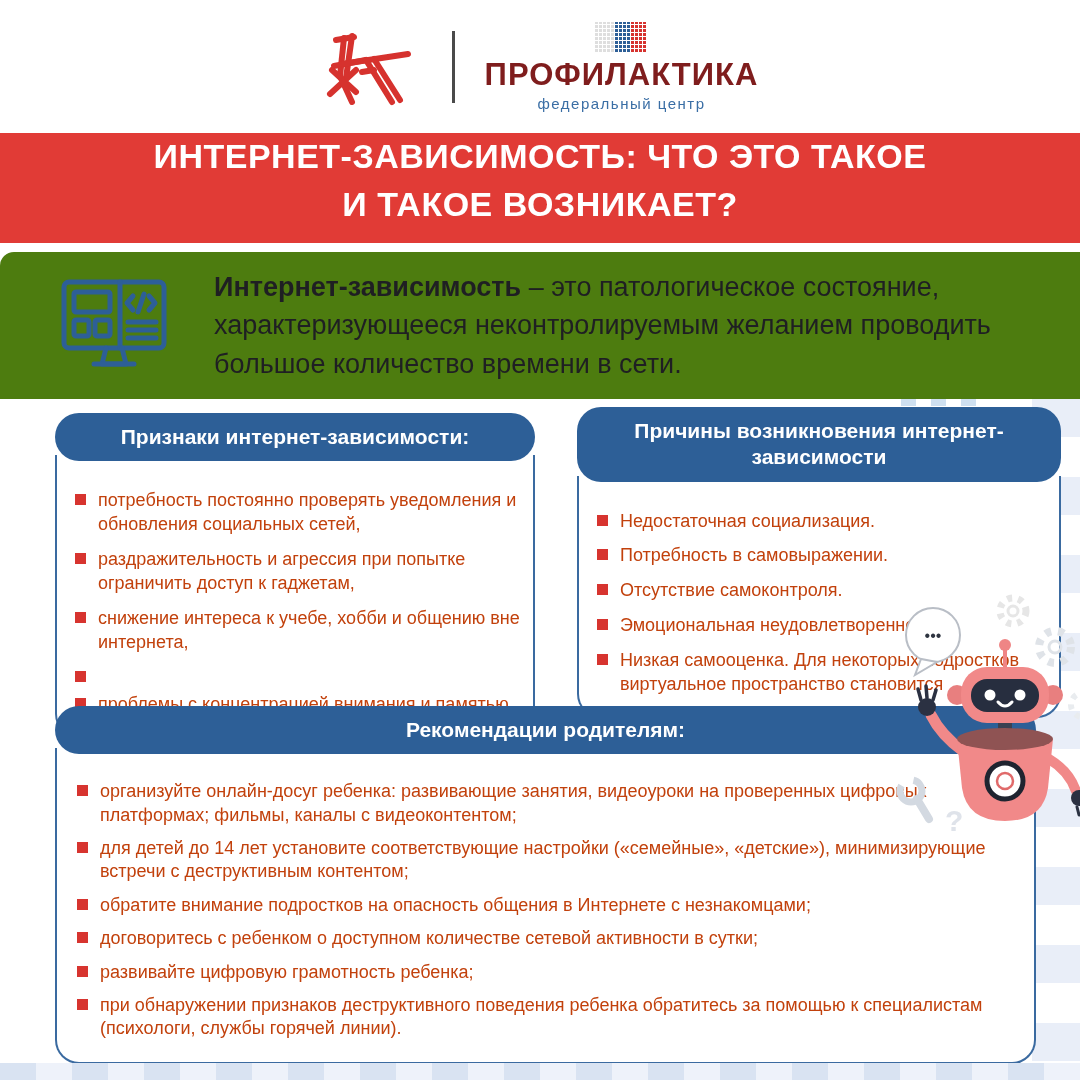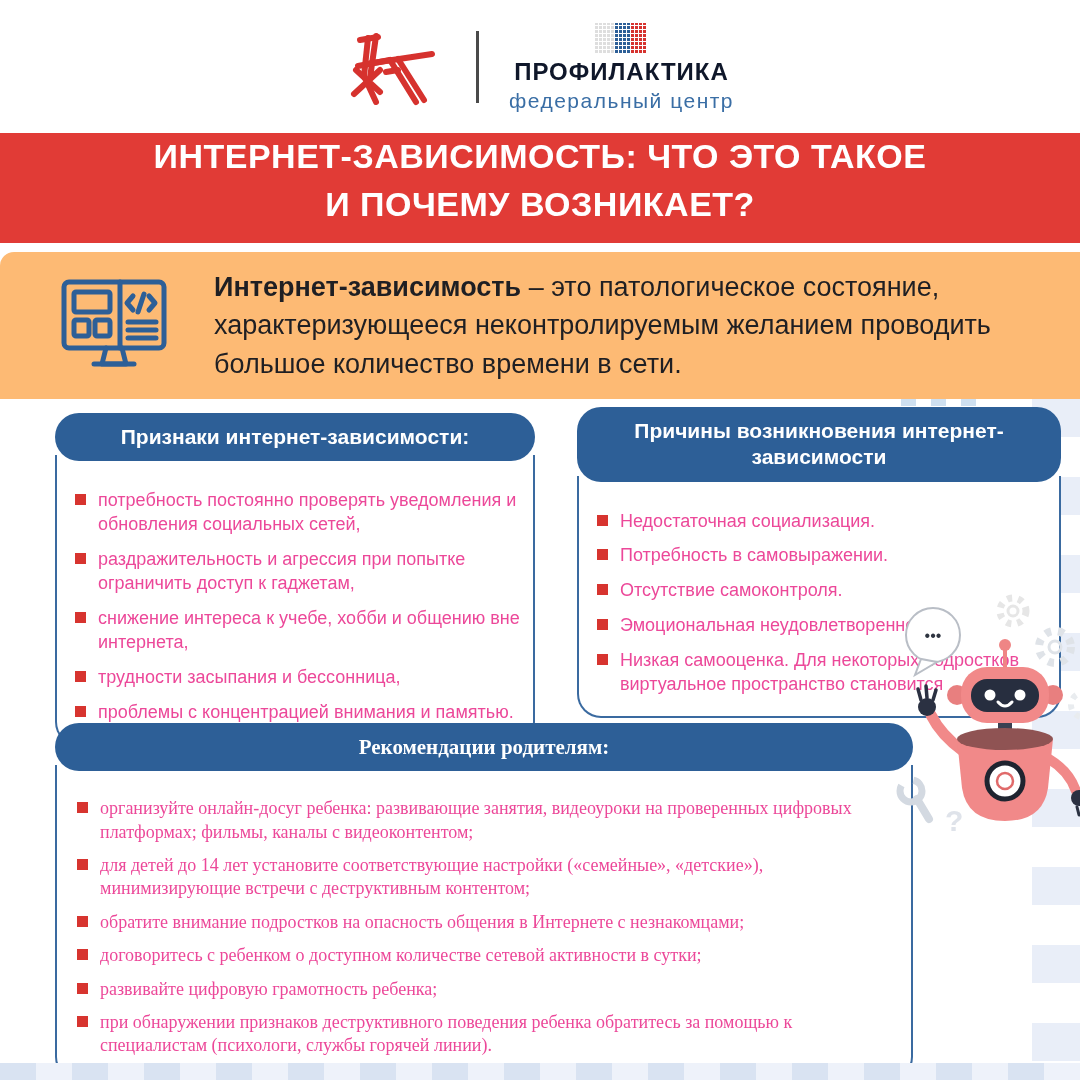--- a/index.html
+++ b/index.html
@@ -27,59 +27,59 @@
   }
   .logo-divider{width:3px;height:72px;background:#4a4a4a;}
   .brand{display:flex;flex-direction:column;align-items:center;line-height:1;}
   .flag-grid{
     width:52px;height:30px;margin-bottom:7px;
     background:
       repeating-linear-gradient(90deg,transparent 0 3px,#ffffff 3px 4px),
       repeating-linear-gradient(0deg,transparent 0 3px,#ffffff 3px 4px),
       linear-gradient(90deg,#dedede 0 38%,#2d5f97 38% 69%,#d6322e 69% 100%);
   }
-  .brand-name{font-size:24px;font-weight:bold;color:#0f172a;letter-spacing:1px;}
-  .brand-sub{font-size:21px;color:#3a6ea5;letter-spacing:1.5px;margin-top:6px;}
+  .brand-name{font-size:31px;font-weight:bold;color:#7f1d1d;letter-spacing:1px;}
+  .brand-sub{font-size:15px;color:#3a6ea5;letter-spacing:1.5px;margin-top:6px;}
   
   .title-banner{
     position:absolute;top:133px;left:0;width:1080px;height:110px;background:#e13b36;
     display:flex;flex-direction:column;align-items:center;
     color:#ffffff;font-weight:bold;font-size:34px;line-height:1.4;letter-spacing:0.5px;
     text-align:center;z-index:1;
   }
   
   .definition-band{
-    position:absolute;top:252px;left:0;width:1080px;height:147px;background:#fdba74;
+    position:absolute;top:252px;left:0;width:1080px;height:147px;background:#4d7c0f;
     border-radius:14px 0 0 0;display:flex;align-items:center;z-index:1;
   }
   .monitor-icon{flex:none;margin:0 44px 0 58px;}
   .definition-text{
     font-size:27px;color:#1f1f23;line-height:1.42;padding-right:40px;
   }
   .definition-text b{font-weight:bold;}
   
   .card{position:absolute;display:flex;flex-direction:column;z-index:2;gap:16px;}
   .card-header{
     background:#2d5f97;color:#ffffff;font-weight:bold;text-align:center;
     border-radius:24px;padding:11px 10px;font-size:21px;line-height:1.25;
     position:relative;z-index:2;
   }
   .card-body{
     flex:1;background:#ffffff;border:2px solid #3a6aa0;border-top:none;
     border-radius:0 0 24px 24px;margin-top:-22px;padding:34px 8px 8px 16px;
   }
   .card ul{list-style:none;margin:0;padding:0;}
-  .card li{display:flex;margin-bottom:11px;color:#ec4899;}
+  .card li{display:flex;margin-bottom:11px;color:#c2410c;}
   .card .bullet{
     flex:none;width:11px;height:11px;background:#d7342f;margin:5px 12px 0 2px;
   }
   .card-signs{left:55px;top:413px;width:480px;height:279px;}
   .card-causes{left:545px;top:407px;width:484px;height:285px;margin-left:32px;}
   .card-signs li,.card-causes li{font-size:18px;line-height:1.33;}
-  .card-reco{left:55px;top:723px;width:858px;height:358px;font-family:Liberation Serif, serif;}
+  .card-reco{left:55px;top:706px;width:981px;height:358px;}
   .card-reco li{font-size:18px;line-height:1.3;margin-bottom:10px;}
   .card-reco .card-body{padding:32px 20px 8px 18px;}
   
   .robot-wrap{position:absolute;left:893px;top:583px;width:200px;height:250px;z-index:5;}
 </style>
 </head>
 <body>
 
 <div class="right-stripes"></div>
 <div class="top-right-squares"></div>
@@ -102,21 +102,21 @@
   <div class="logo-divider"></div>
   <div class="brand">
     <div class="flag-grid"></div>
     <div class="brand-name">ПРОФИЛАКТИКА</div>
     <div class="brand-sub">федеральный центр</div>
   </div>
 </div>
 
 <div class="title-banner">
   <div>ИНТЕРНЕТ-ЗАВИСИМОСТЬ: ЧТО ЭТО ТАКОЕ</div>
-  <div>И ПОЧЕМУ ВОЗНИКАЕТ?</div>
+  <div>И ТАКОЕ ВОЗНИКАЕТ?</div>
 </div>
 
 <div class="definition-band">
   <svg class="monitor-icon" width="112" height="100" viewBox="0 0 112 100">
     <g stroke="#2d5f97" stroke-width="5" fill="none" stroke-linejoin="round" stroke-linecap="round">
       <rect x="6" y="6" width="100" height="66" rx="5"></rect>
       <path d="M62 6 L62 72"></path>
       <rect x="16" y="16" width="36" height="20" rx="2"></rect>
       <rect x="16" y="44" width="15" height="16" rx="2"></rect>
       <rect x="37" y="44" width="15" height="16" rx="2"></rect>
@@ -142,21 +142,20 @@
         <li>
           <span class="bullet"></span>
           <span class="li-text">раздражительность и агрессия при попытке ограничить доступ к гаджетам,</span>
         </li>
         <li>
           <span class="bullet"></span>
           <span class="li-text">снижение интереса к учебе, хобби и общению вне интернета,</span>
         </li>
         <li>
           <span class="bullet"></span>
-          <span class="li-text">трудности засыпания и бессонница,</span>
         </li>
         <li>
           <span class="bullet"></span>
           <span class="li-text">проблемы с концентрацией внимания и памятью.</span>
         </li>
       </ul>
   </div>
 </div>
 
 <div class="card card-causes">

